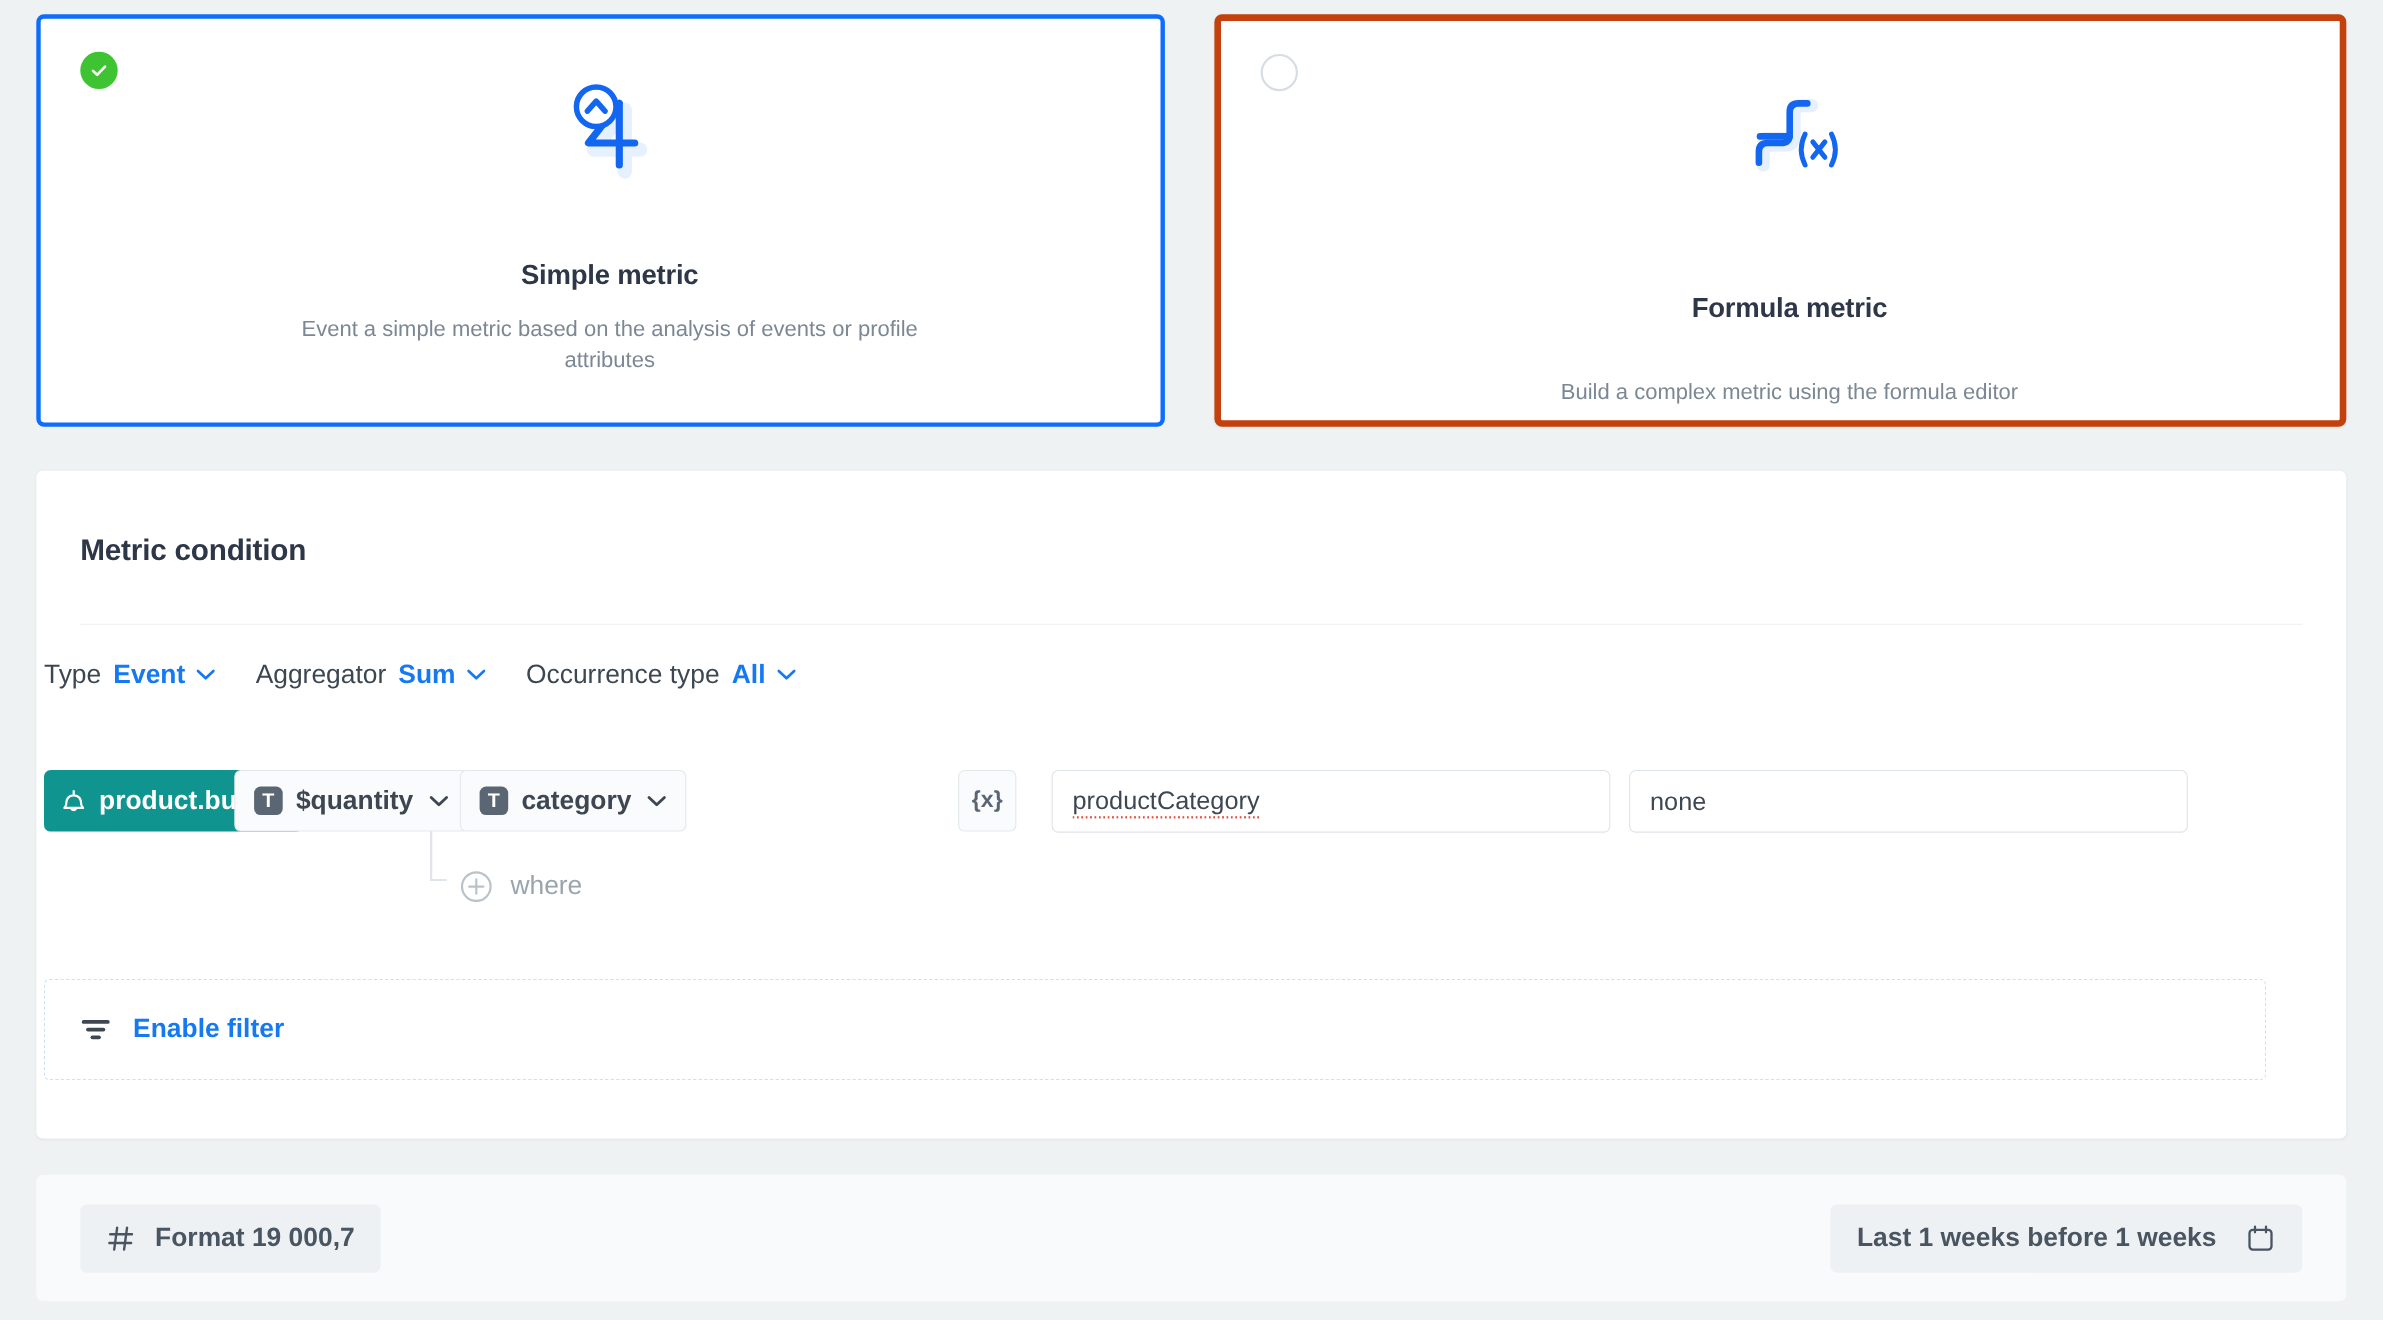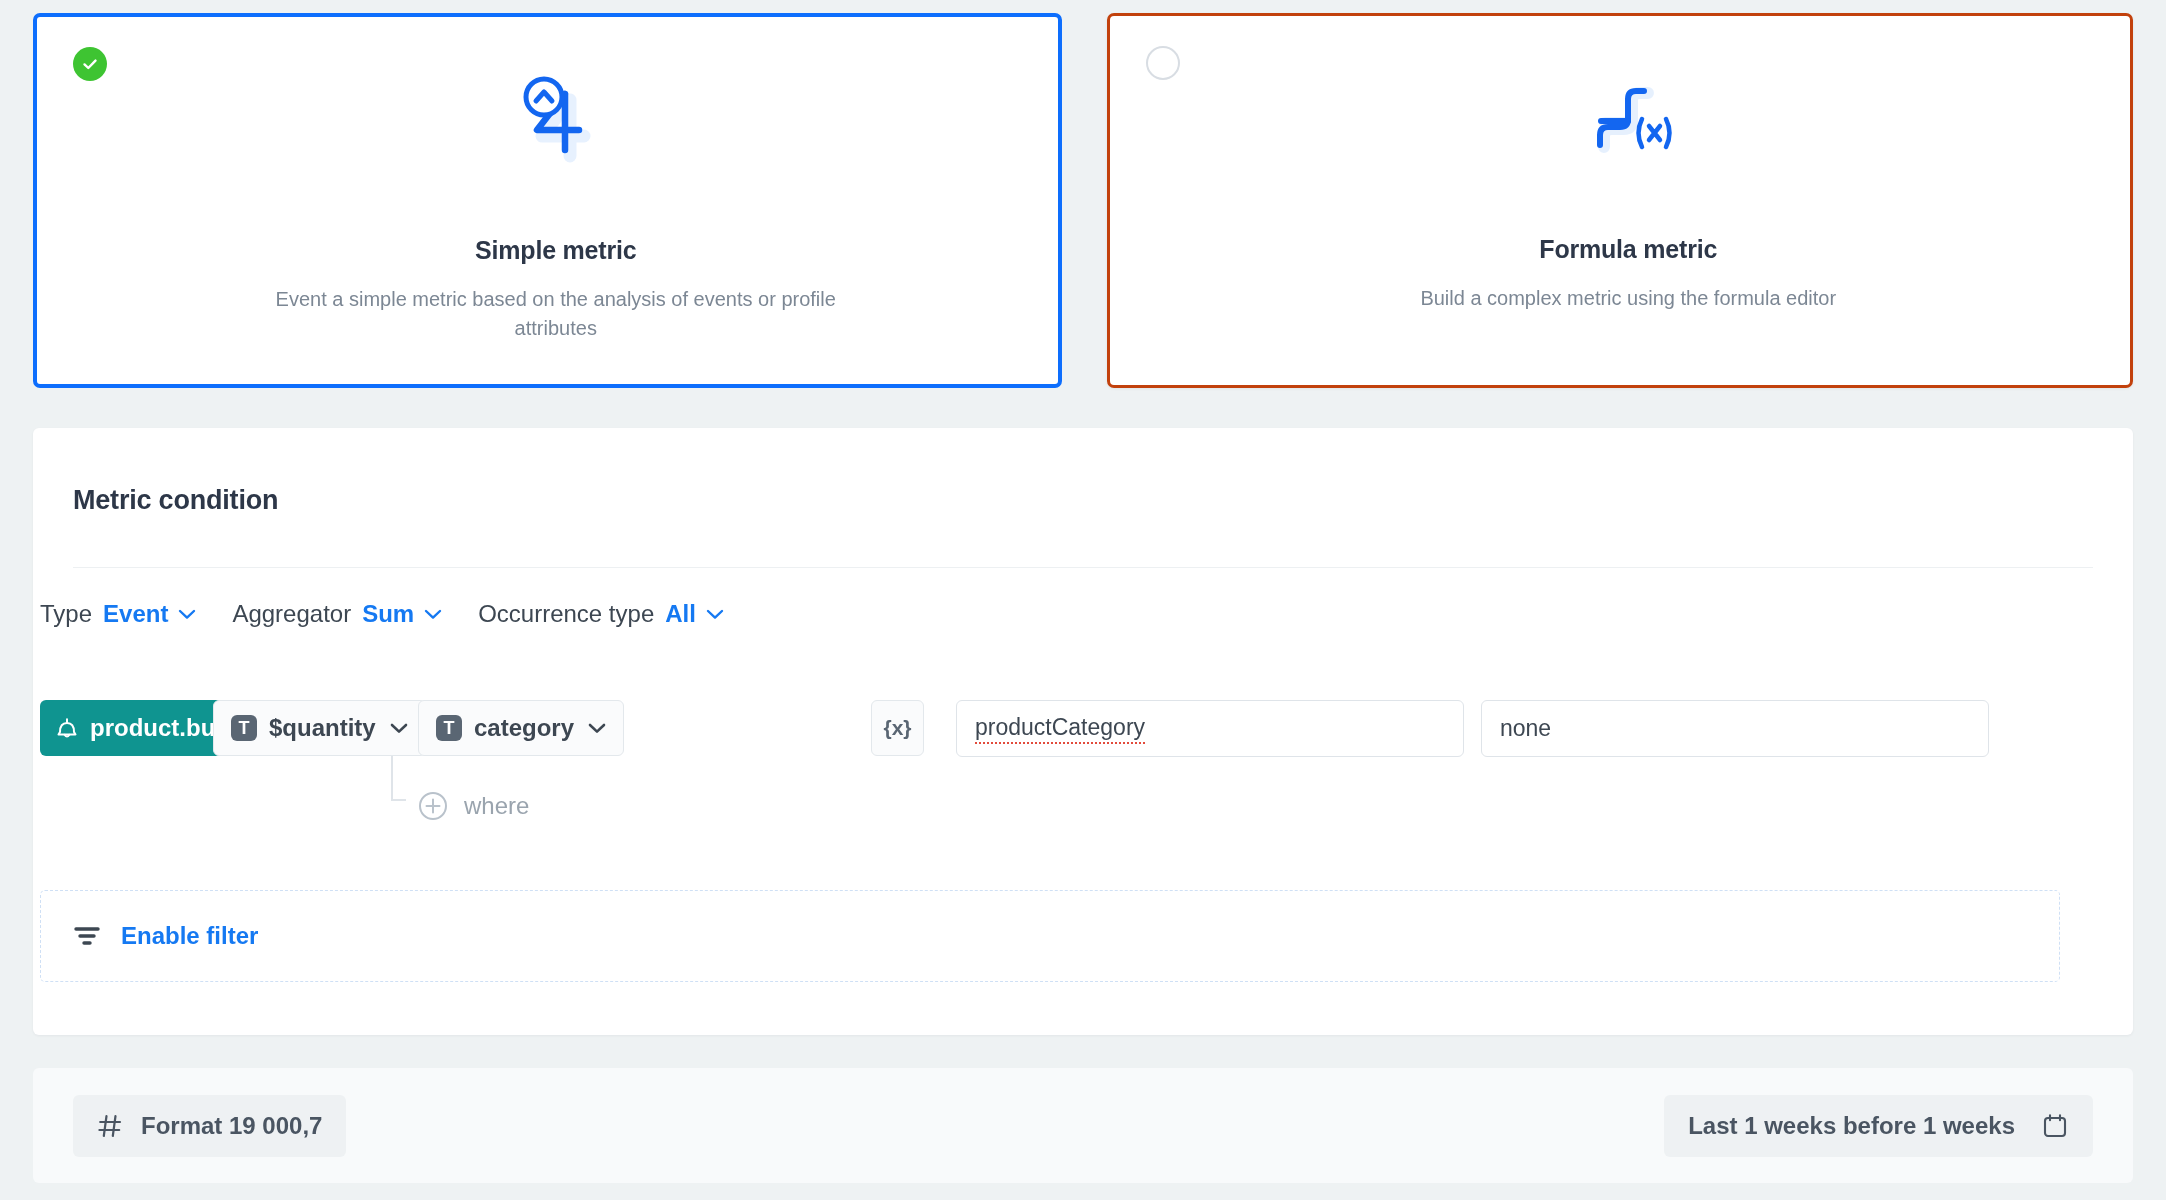--- a/index.html
+++ b/index.html
@@ -46,22 +46,23 @@
     justify-content: flex-start;
     padding-left: 17px;
   }
 
   .type-card.selected {
     border: 4px solid #0d6efd;
     box-shadow: none;
   }
 
   .type-card.unselected {
-    border: 3px solid #c2410c;
+    border: 6px solid #c2410c;
     box-shadow: 0 1px 3px rgba(16,24,40,0.06);
+    gap: 28px;
   }
 
   .card-radio {
     position: absolute;
     left: 36px;
     top: 30px;
     width: 34px;
     height: 34px;
     border-radius: 50%;
   }

